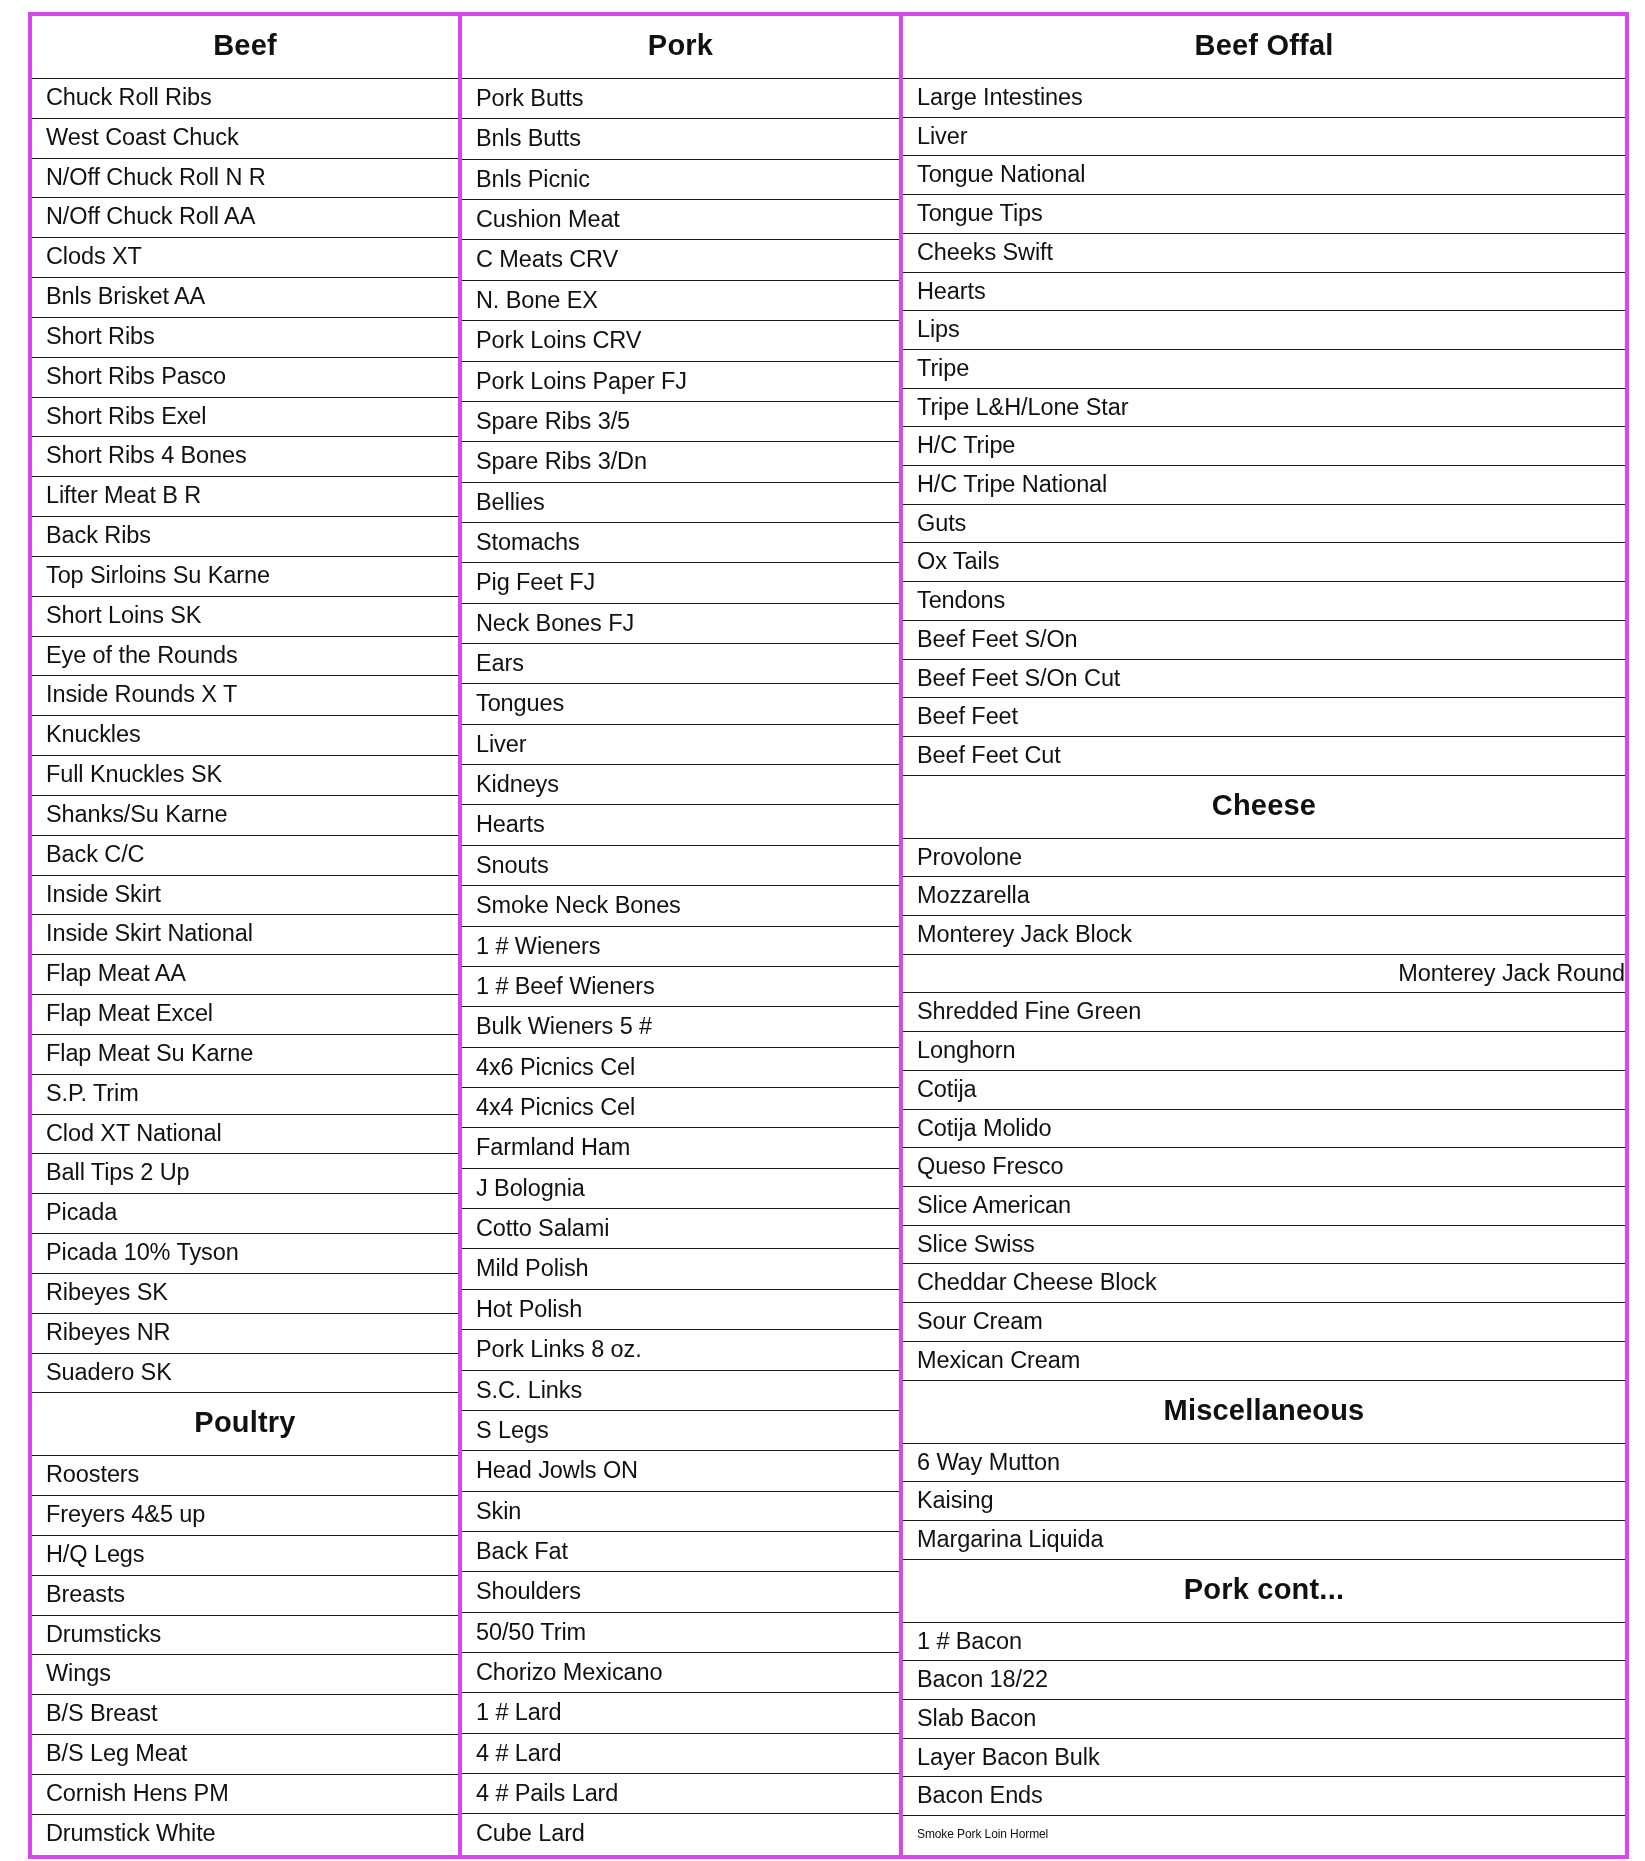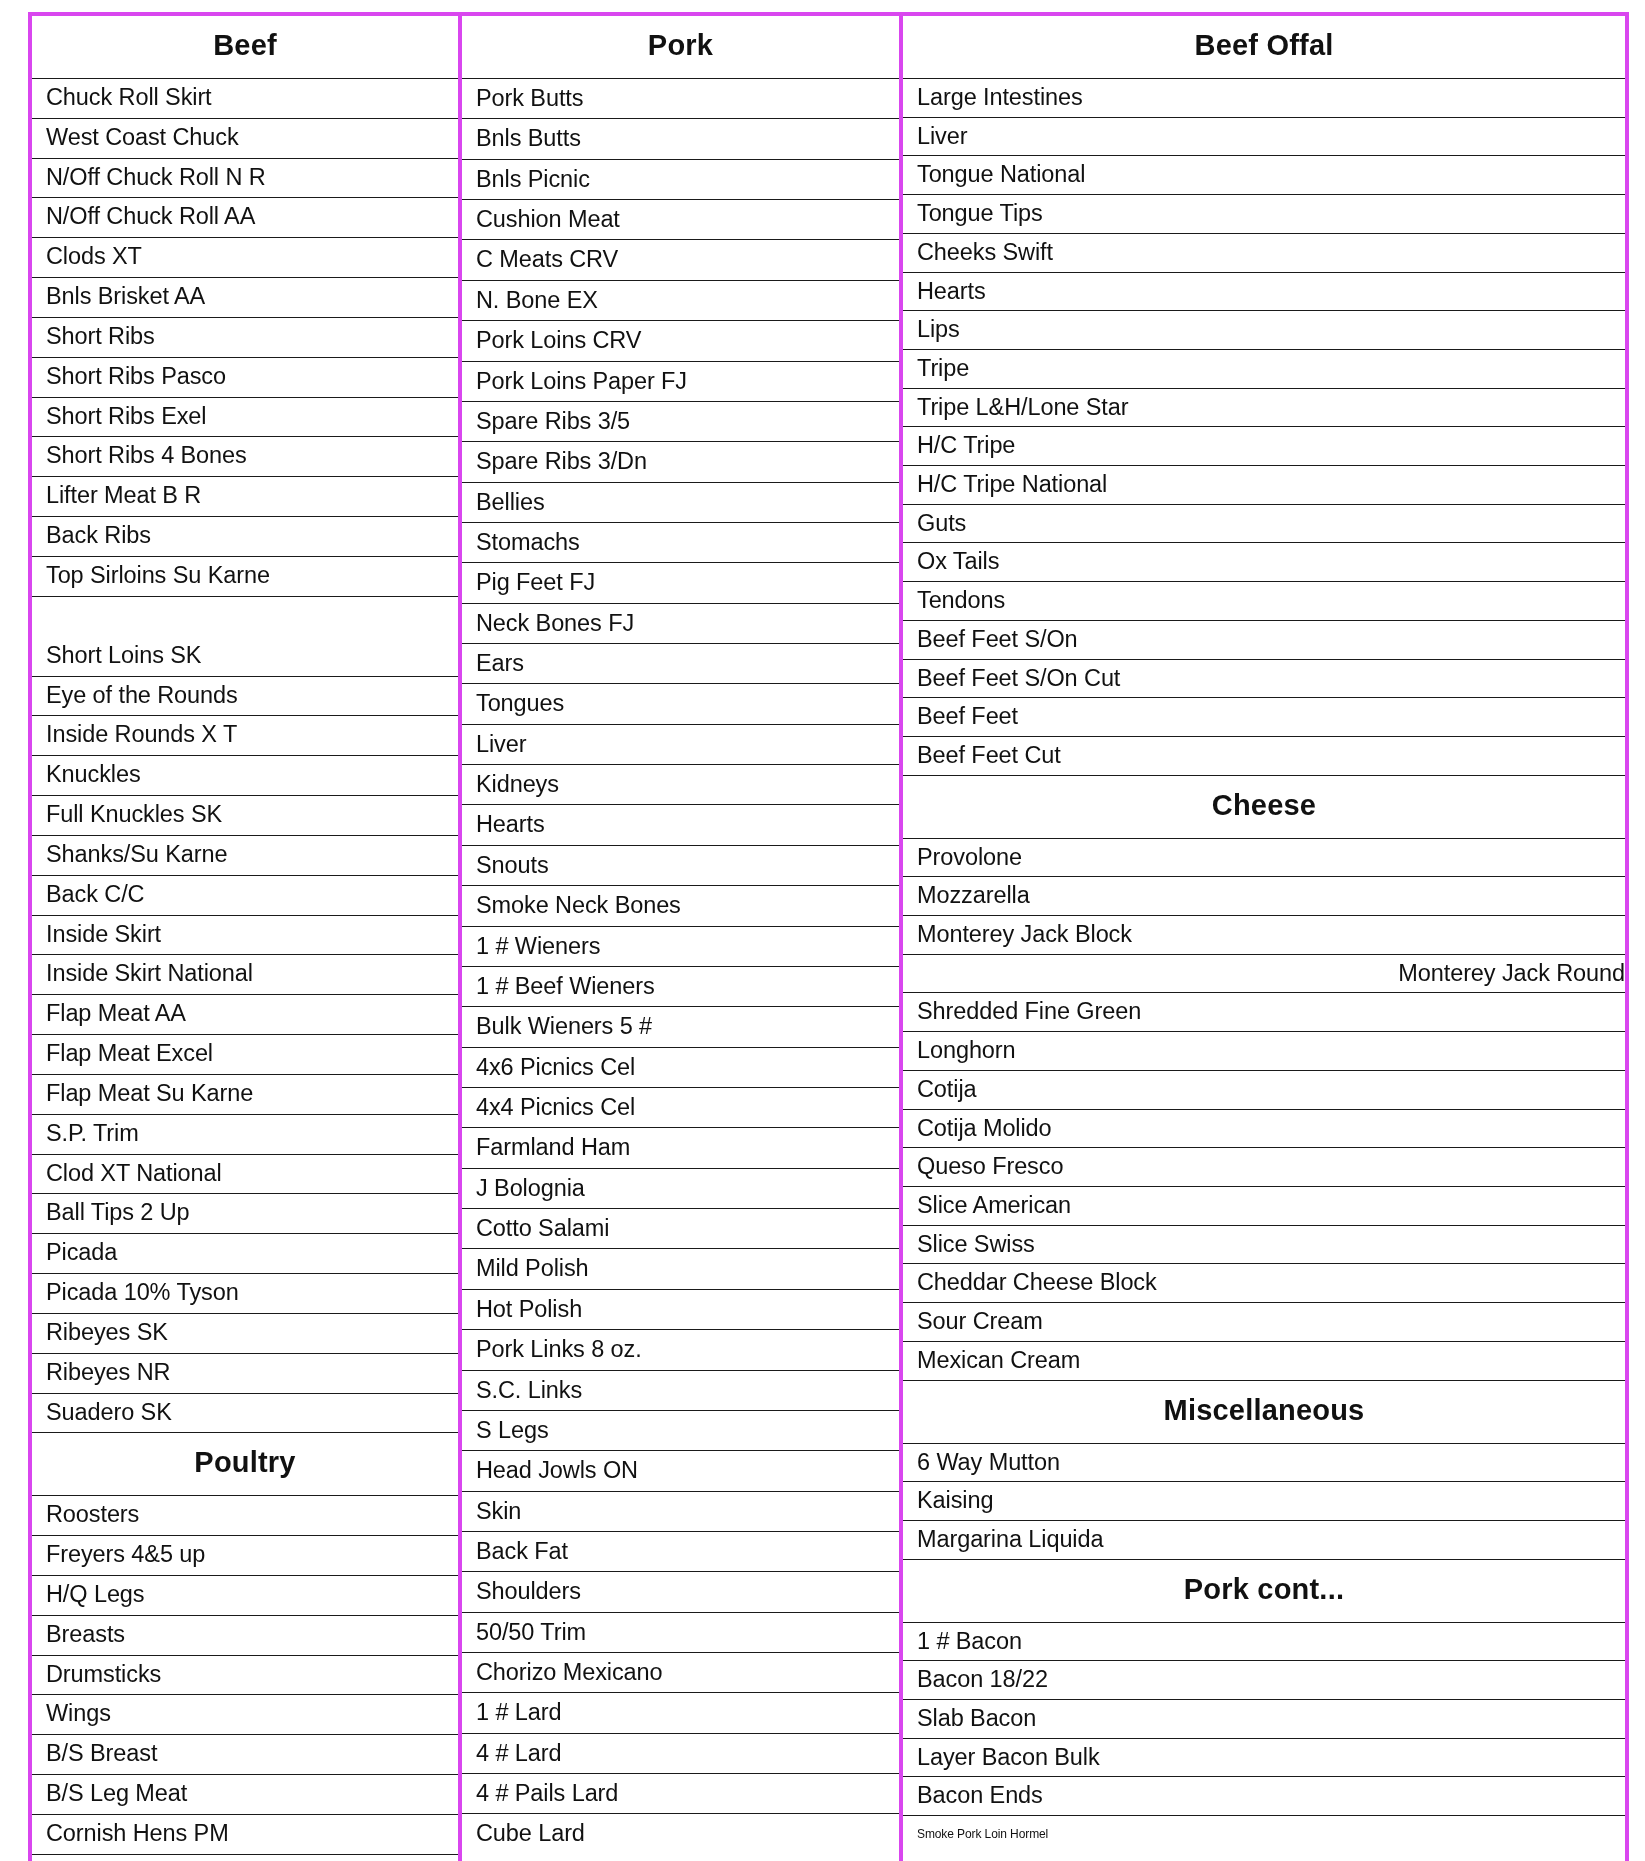--- a/index.html
+++ b/index.html
@@ -83,34 +83,34 @@
     <colgroup>
       <col class="c1">
         <col class="c2">
         <col class="c3">
     </colgroup>
     <tbody>
       <tr>
         <td>
           <div class="col-inner" id="col1">
               <div class="cell hdr" style="height: 63px; line-height: 59px;">Beef</div>
-              <div class="cell" style="height: 39.8372px; line-height: 37.8372px;">Chuck Roll Skirt</div>
+              <div class="cell" style="height: 39.8372px; line-height: 37.8372px;">Chuck Roll Ribs</div>
               <div class="cell" style="height: 39.8372px; line-height: 37.8372px;">West Coast Chuck</div>
               <div class="cell" style="height: 39.8372px; line-height: 37.8372px;">N/Off Chuck Roll  N R</div>
               <div class="cell" style="height: 39.8372px; line-height: 37.8372px;">N/Off Chuck Roll AA</div>
               <div class="cell" style="height: 39.8372px; line-height: 37.8372px;">Clods XT</div>
               <div class="cell" style="height: 39.8372px; line-height: 37.8372px;">Bnls Brisket AA</div>
               <div class="cell" style="height: 39.8372px; line-height: 37.8372px;">Short Ribs</div>
               <div class="cell" style="height: 39.8372px; line-height: 37.8372px;">Short Ribs Pasco</div>
               <div class="cell" style="height: 39.8372px; line-height: 37.8372px;">Short Ribs Exel</div>
               <div class="cell" style="height: 39.8372px; line-height: 37.8372px;">Short Ribs 4 Bones</div>
               <div class="cell" style="height: 39.8372px; line-height: 37.8372px;">Lifter Meat  B R</div>
               <div class="cell" style="height: 39.8372px; line-height: 37.8372px;">Back Ribs</div>
               <div class="cell" style="height: 39.8372px; line-height: 37.8372px;">Top Sirloins Su Karne</div>
-              <div class="cell" style="height: 39.8372px; line-height: 37.8372px; margin-top: 40px;">Short Loins SK</div>
+              <div class="cell" style="height: 39.8372px; line-height: 37.8372px;">Short Loins SK</div>
               <div class="cell" style="height: 39.8372px; line-height: 37.8372px;">Eye of the Rounds</div>
               <div class="cell" style="height: 39.8372px; line-height: 37.8372px;">Inside Rounds  X T</div>
               <div class="cell" style="height: 39.8372px; line-height: 37.8372px;">Knuckles</div>
               <div class="cell" style="height: 39.8372px; line-height: 37.8372px;">Full Knuckles SK</div>
               <div class="cell" style="height: 39.8372px; line-height: 37.8372px;">Shanks/Su Karne</div>
               <div class="cell" style="height: 39.8372px; line-height: 37.8372px;">Back C/C</div>
               <div class="cell" style="height: 39.8372px; line-height: 37.8372px;">Inside Skirt</div>
               <div class="cell" style="height: 39.8372px; line-height: 37.8372px;">Inside Skirt National</div>
               <div class="cell" style="height: 39.8372px; line-height: 37.8372px;">Flap Meat AA</div>
               <div class="cell" style="height: 39.8372px; line-height: 37.8372px;">Flap Meat Excel</div>

